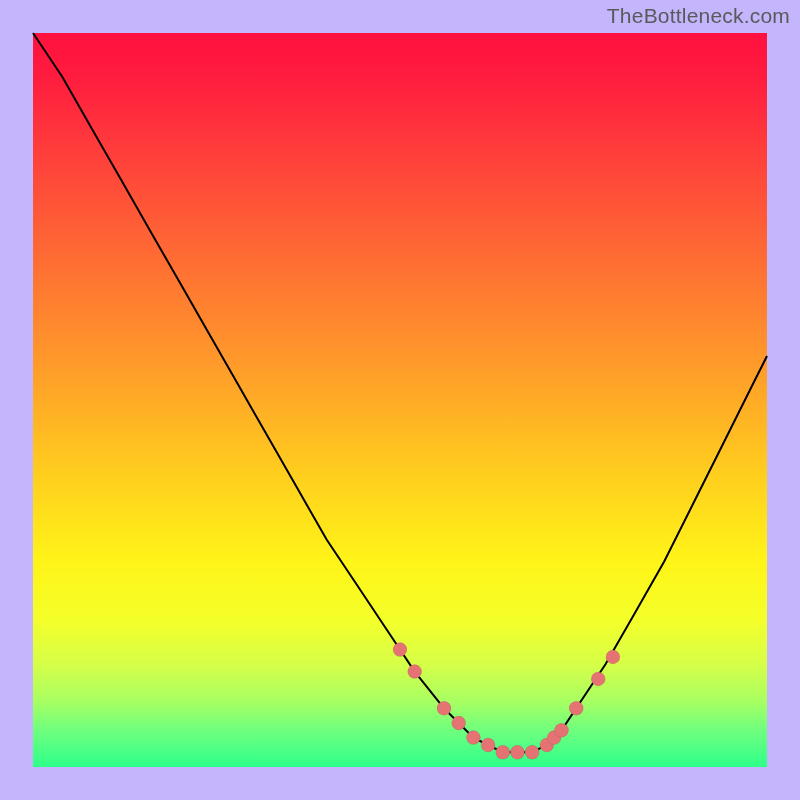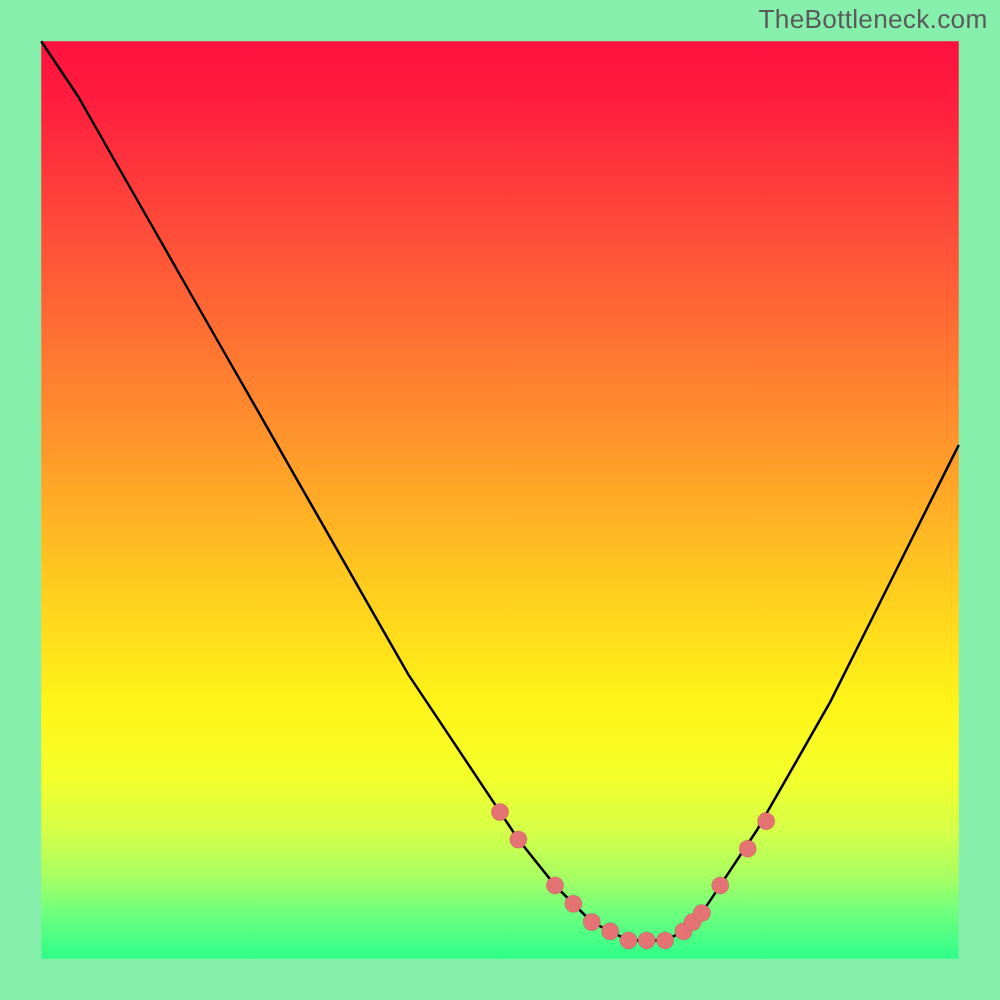--- a/index.html
+++ b/index.html
@@ -10,21 +10,21 @@
     background: #000;
     overflow: hidden;
     font-family: Arial, Helvetica, sans-serif;
   }
   .frame {
     position: absolute;
     left: 0;
     top: 0;
     width: 800px;
     height: 800px;
-    background: #86efac;
+    background: #c4b5fd;
   }
   .watermark {
     position: absolute;
     top: 4px;
     right: 10px;
     color: #5a5a5a;
     font-size: 21px;
     font-weight: 400;
     letter-spacing: 0.2px;
     user-select: none;

